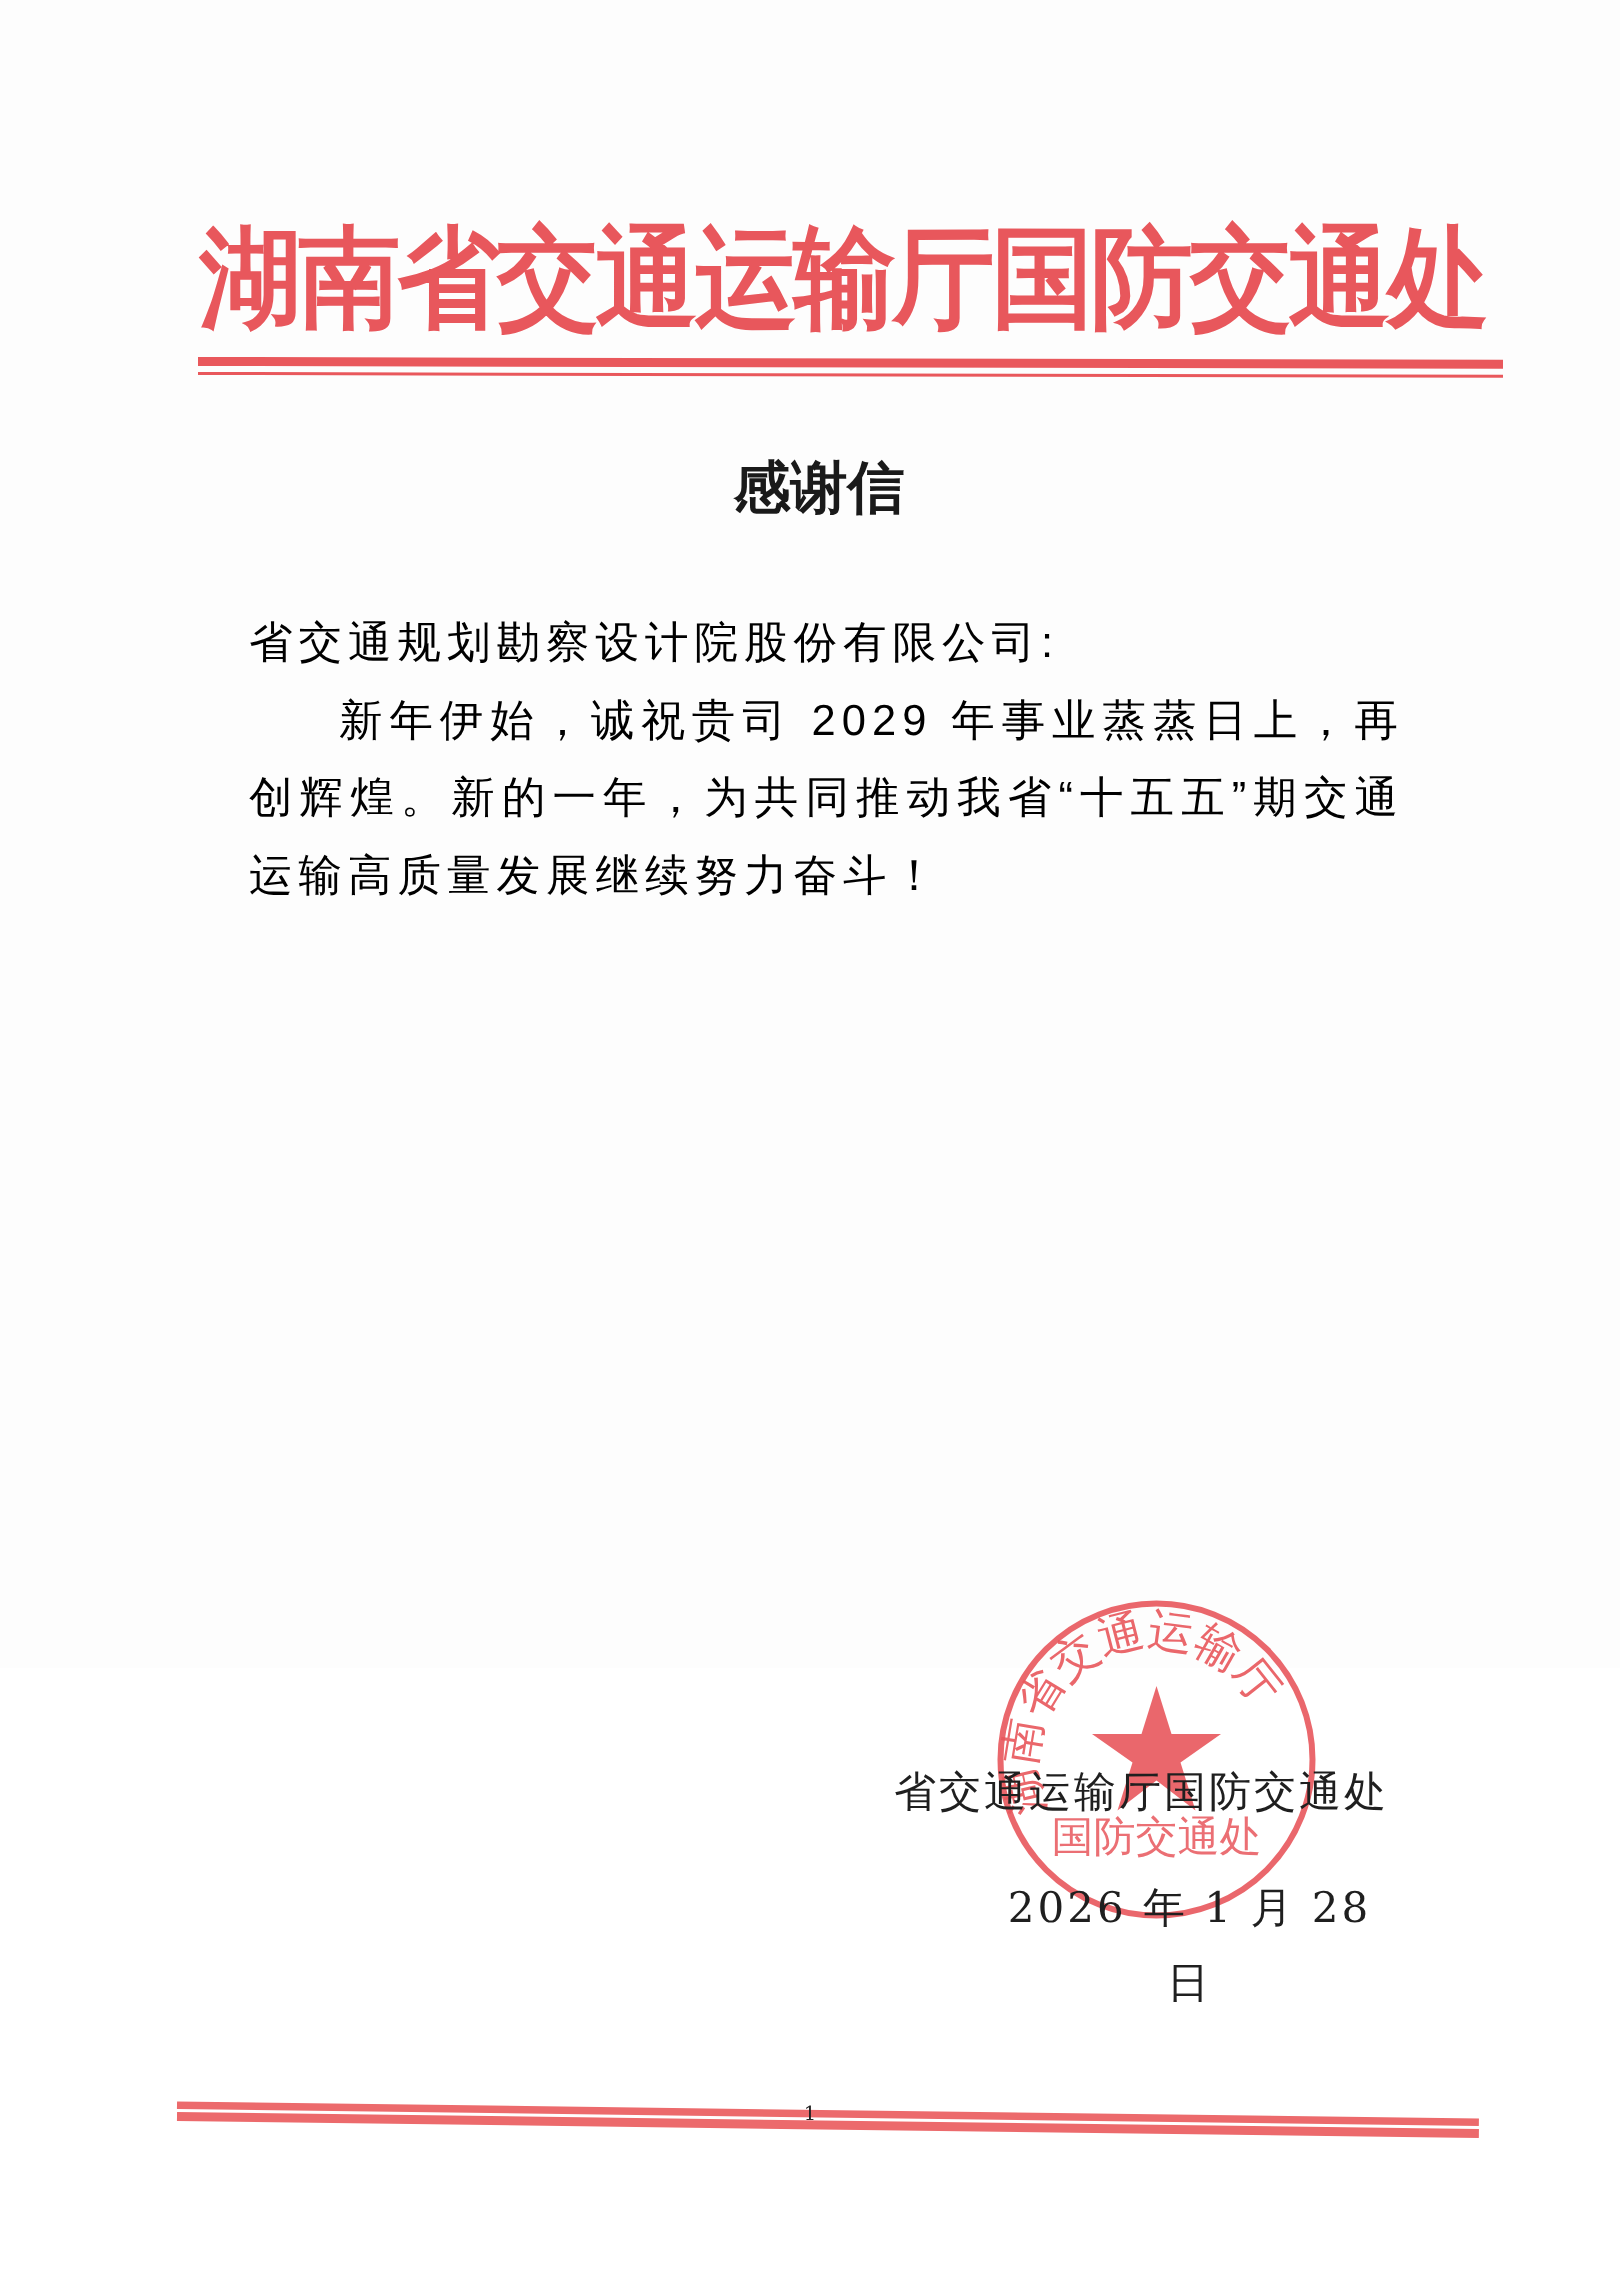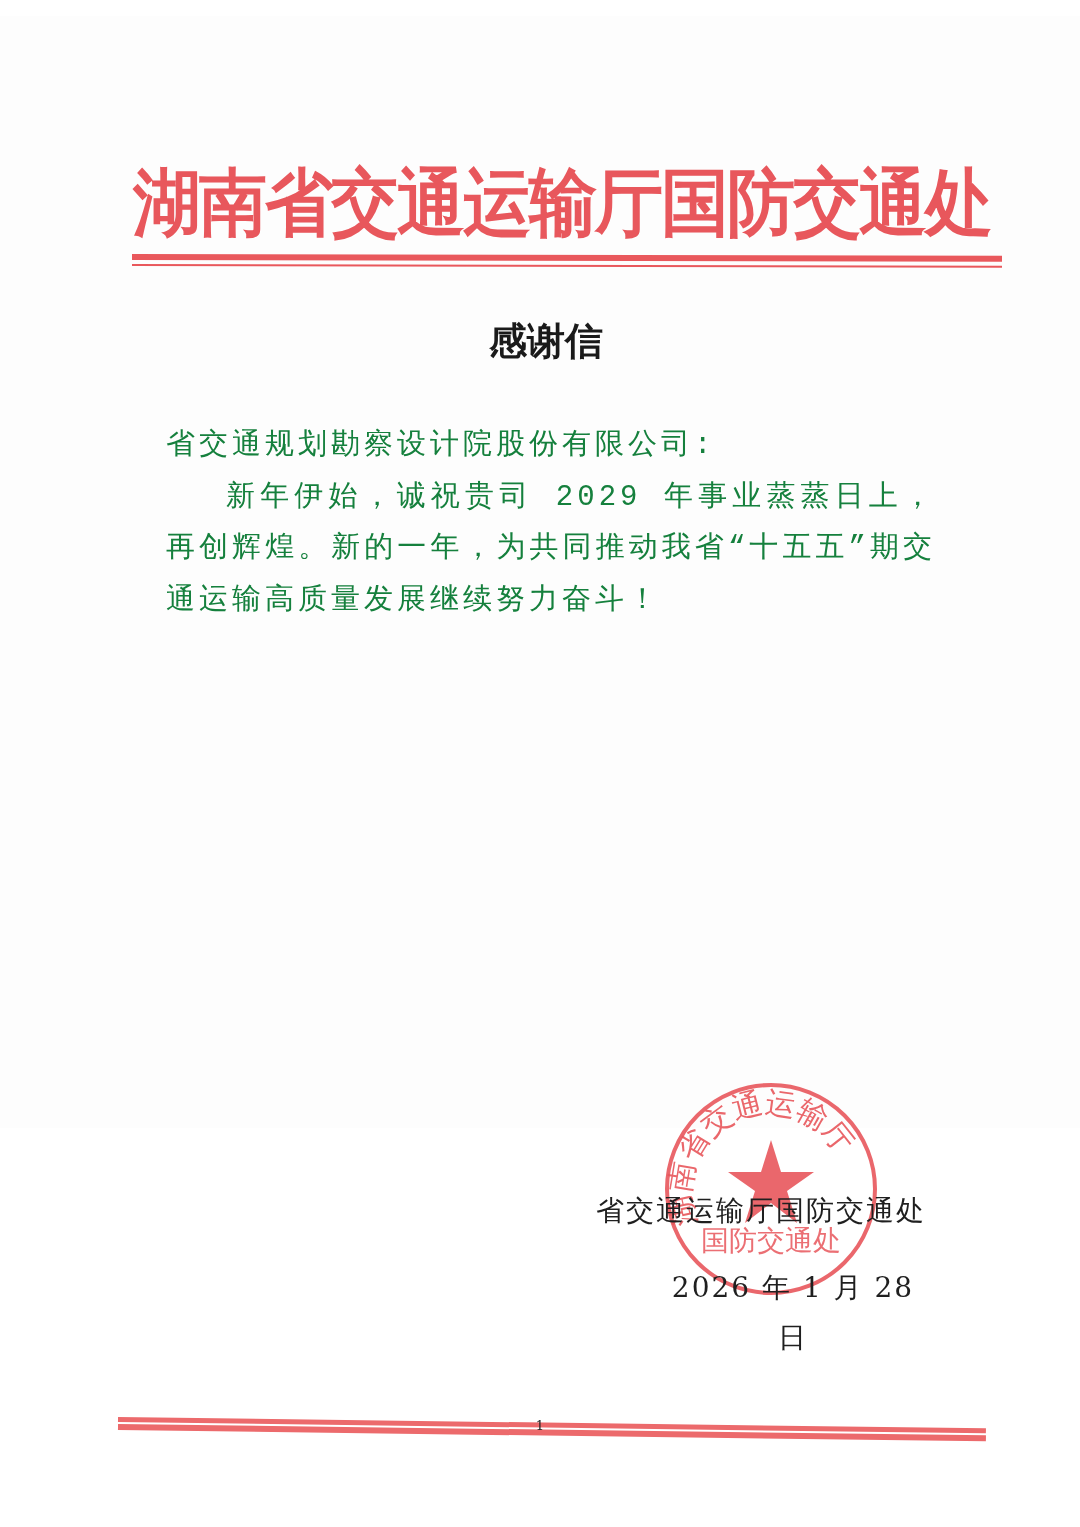--- a/index.html
+++ b/index.html
@@ -10,21 +10,21 @@
     body {
       width: 1080px;
       height: 1527px;
       position: relative;
       overflow: hidden;
       font-family: "DejaVu Serif", "Liberation Serif", serif;
       color: #1a1a1a;
     }
     .page {
       position: absolute;
-      left: 0; top: 16px;
+      left: 0; top: 0;
       width: 1080px; height: 1112px;
       background: #fdfdfd;
     }
     .letterhead {
       position: absolute;
       left: 132px;
       top: 132px;
       width: 860px;
       height: 100px;
       text-align: center;
@@ -58,25 +58,25 @@
       font-size: 38px;
       line-height: 50px;
       color: #1a1a1a;
     }
 
     .body-text {
       position: absolute;
       left: 166px;
       top: 404px;
       width: 770px;
-      font-family: Liberation Mono, monospace;
+      font-family: Liberation Sans, sans-serif;
       font-size: 29px;
       line-height: 51.5px;
       letter-spacing: 4px;
-      color: #15803d;
+      color: #000000;
     }
     .body-text p {
       margin: 0;
       text-align: justify;
       text-align-last: left;
     }
     .body-text p.indent {
       text-indent: 60px;
     }
 

